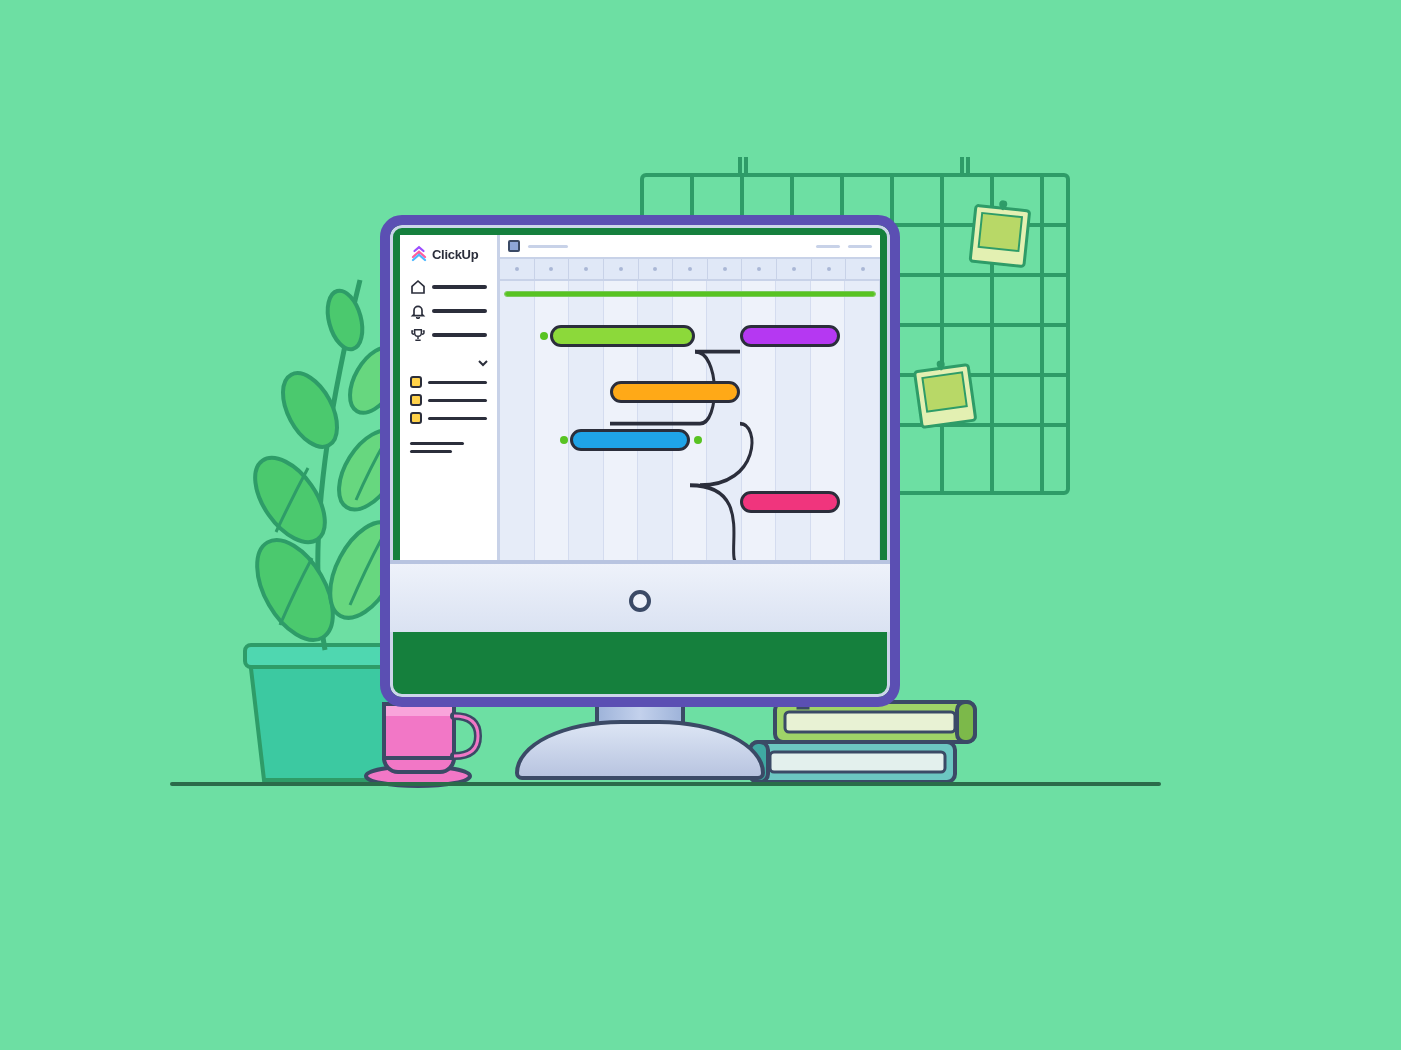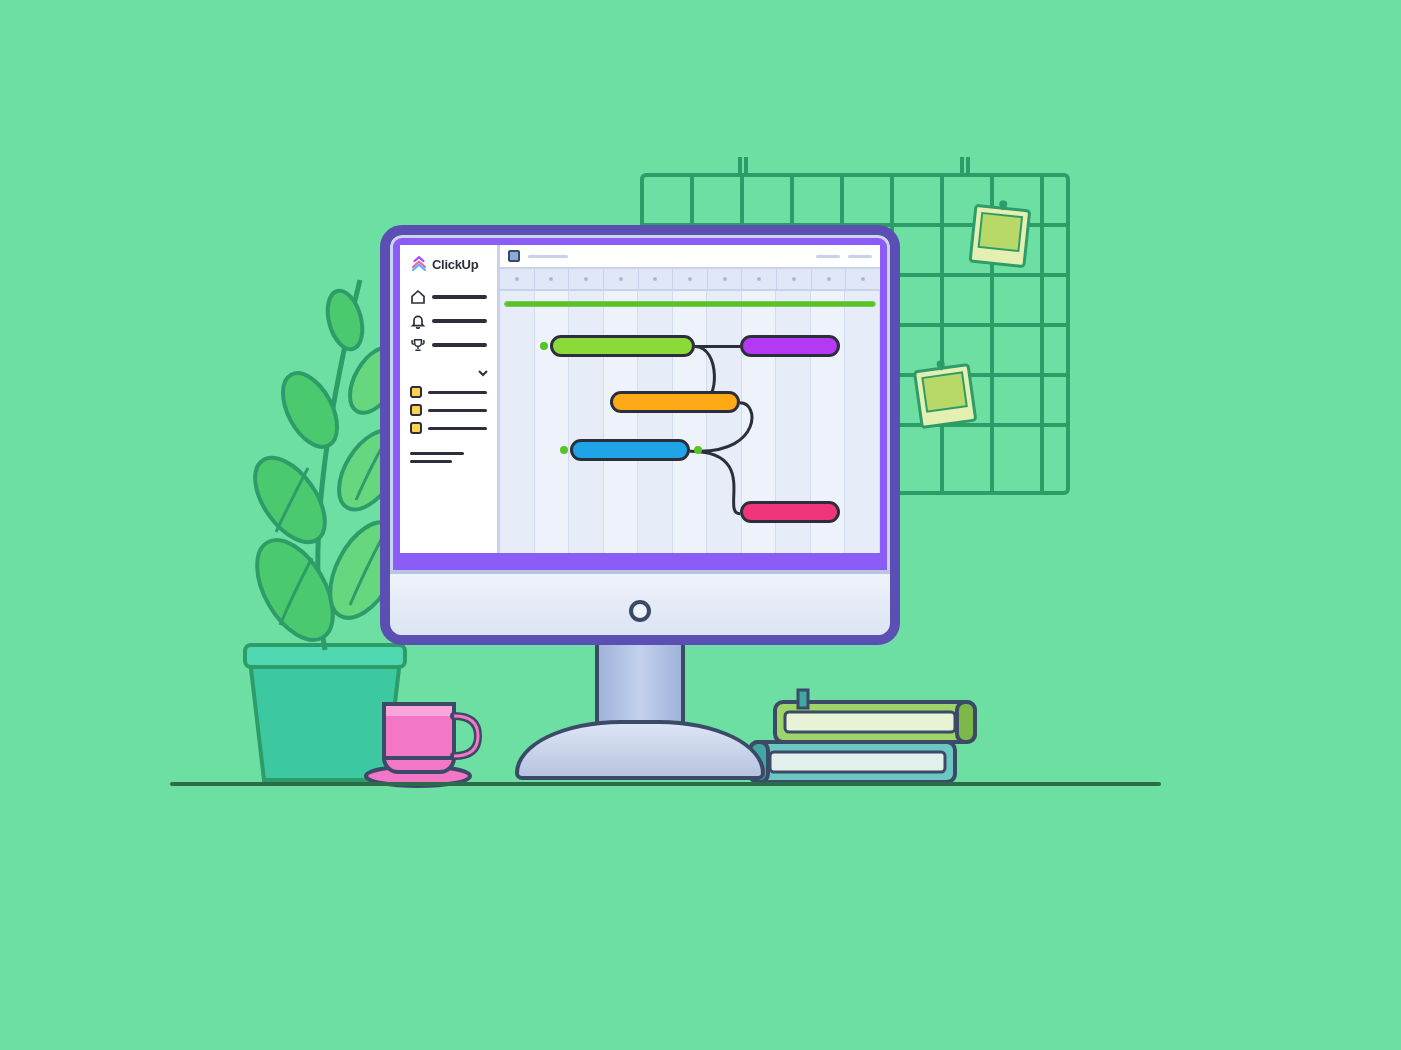--- a/index.html
+++ b/index.html
@@ -30,27 +30,26 @@
   .plant svg { width: 100%; height: 100%; overflow: visible; }
 
   
   .monitor {
     position: absolute;
     left: 380px; top: 215px;
     width: 520px; height: 570px;
   }
   .monitor-body {
     position: absolute; inset: 0 0 auto 0;
-    height: 420px;
-    background: #8b5cf6;
+    height: 492px;
+    background: #15803d;
     border: 10px solid #5B4FB3;
     border-radius: 22px;
     overflow: hidden;
     box-shadow: inset 0 0 0 3px #CCD5EA;
-    margin-top: 10px;
   }
   .monitor-chin {
     position: absolute;
     left: 0; right: 0; top: 335px; height: 72px;
     background: linear-gradient(#EEF2FA, #DAE2F2);
     border-top: 4px solid #B8C4E0;
   }
   .monitor-button {
     position: absolute;
     left: 50%; top: 365px;

